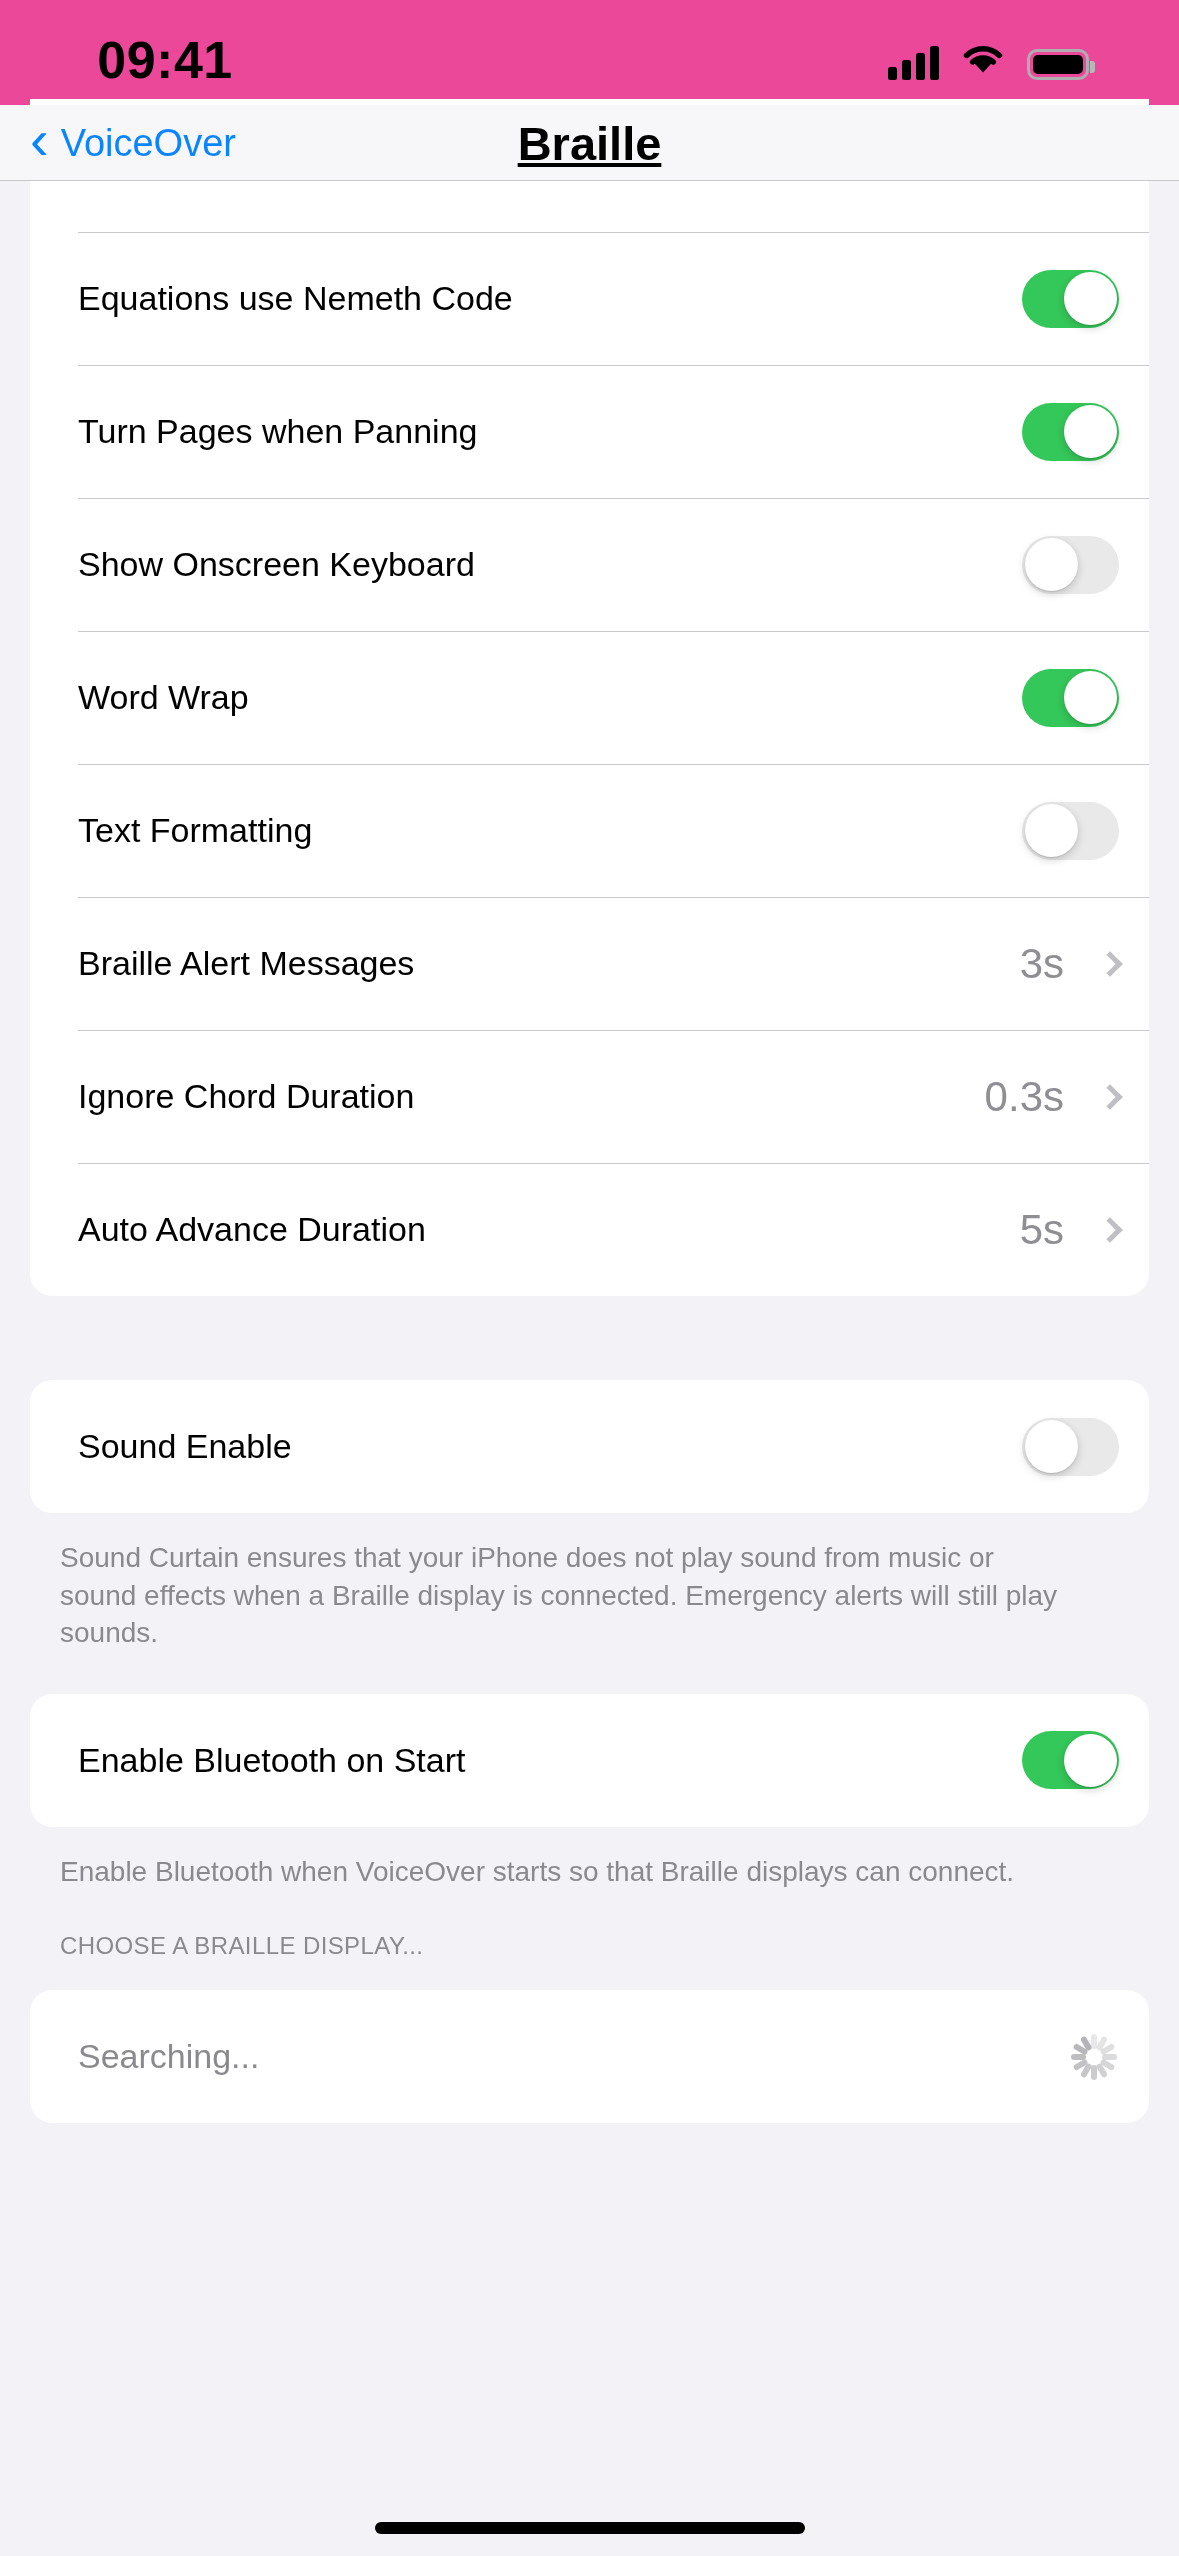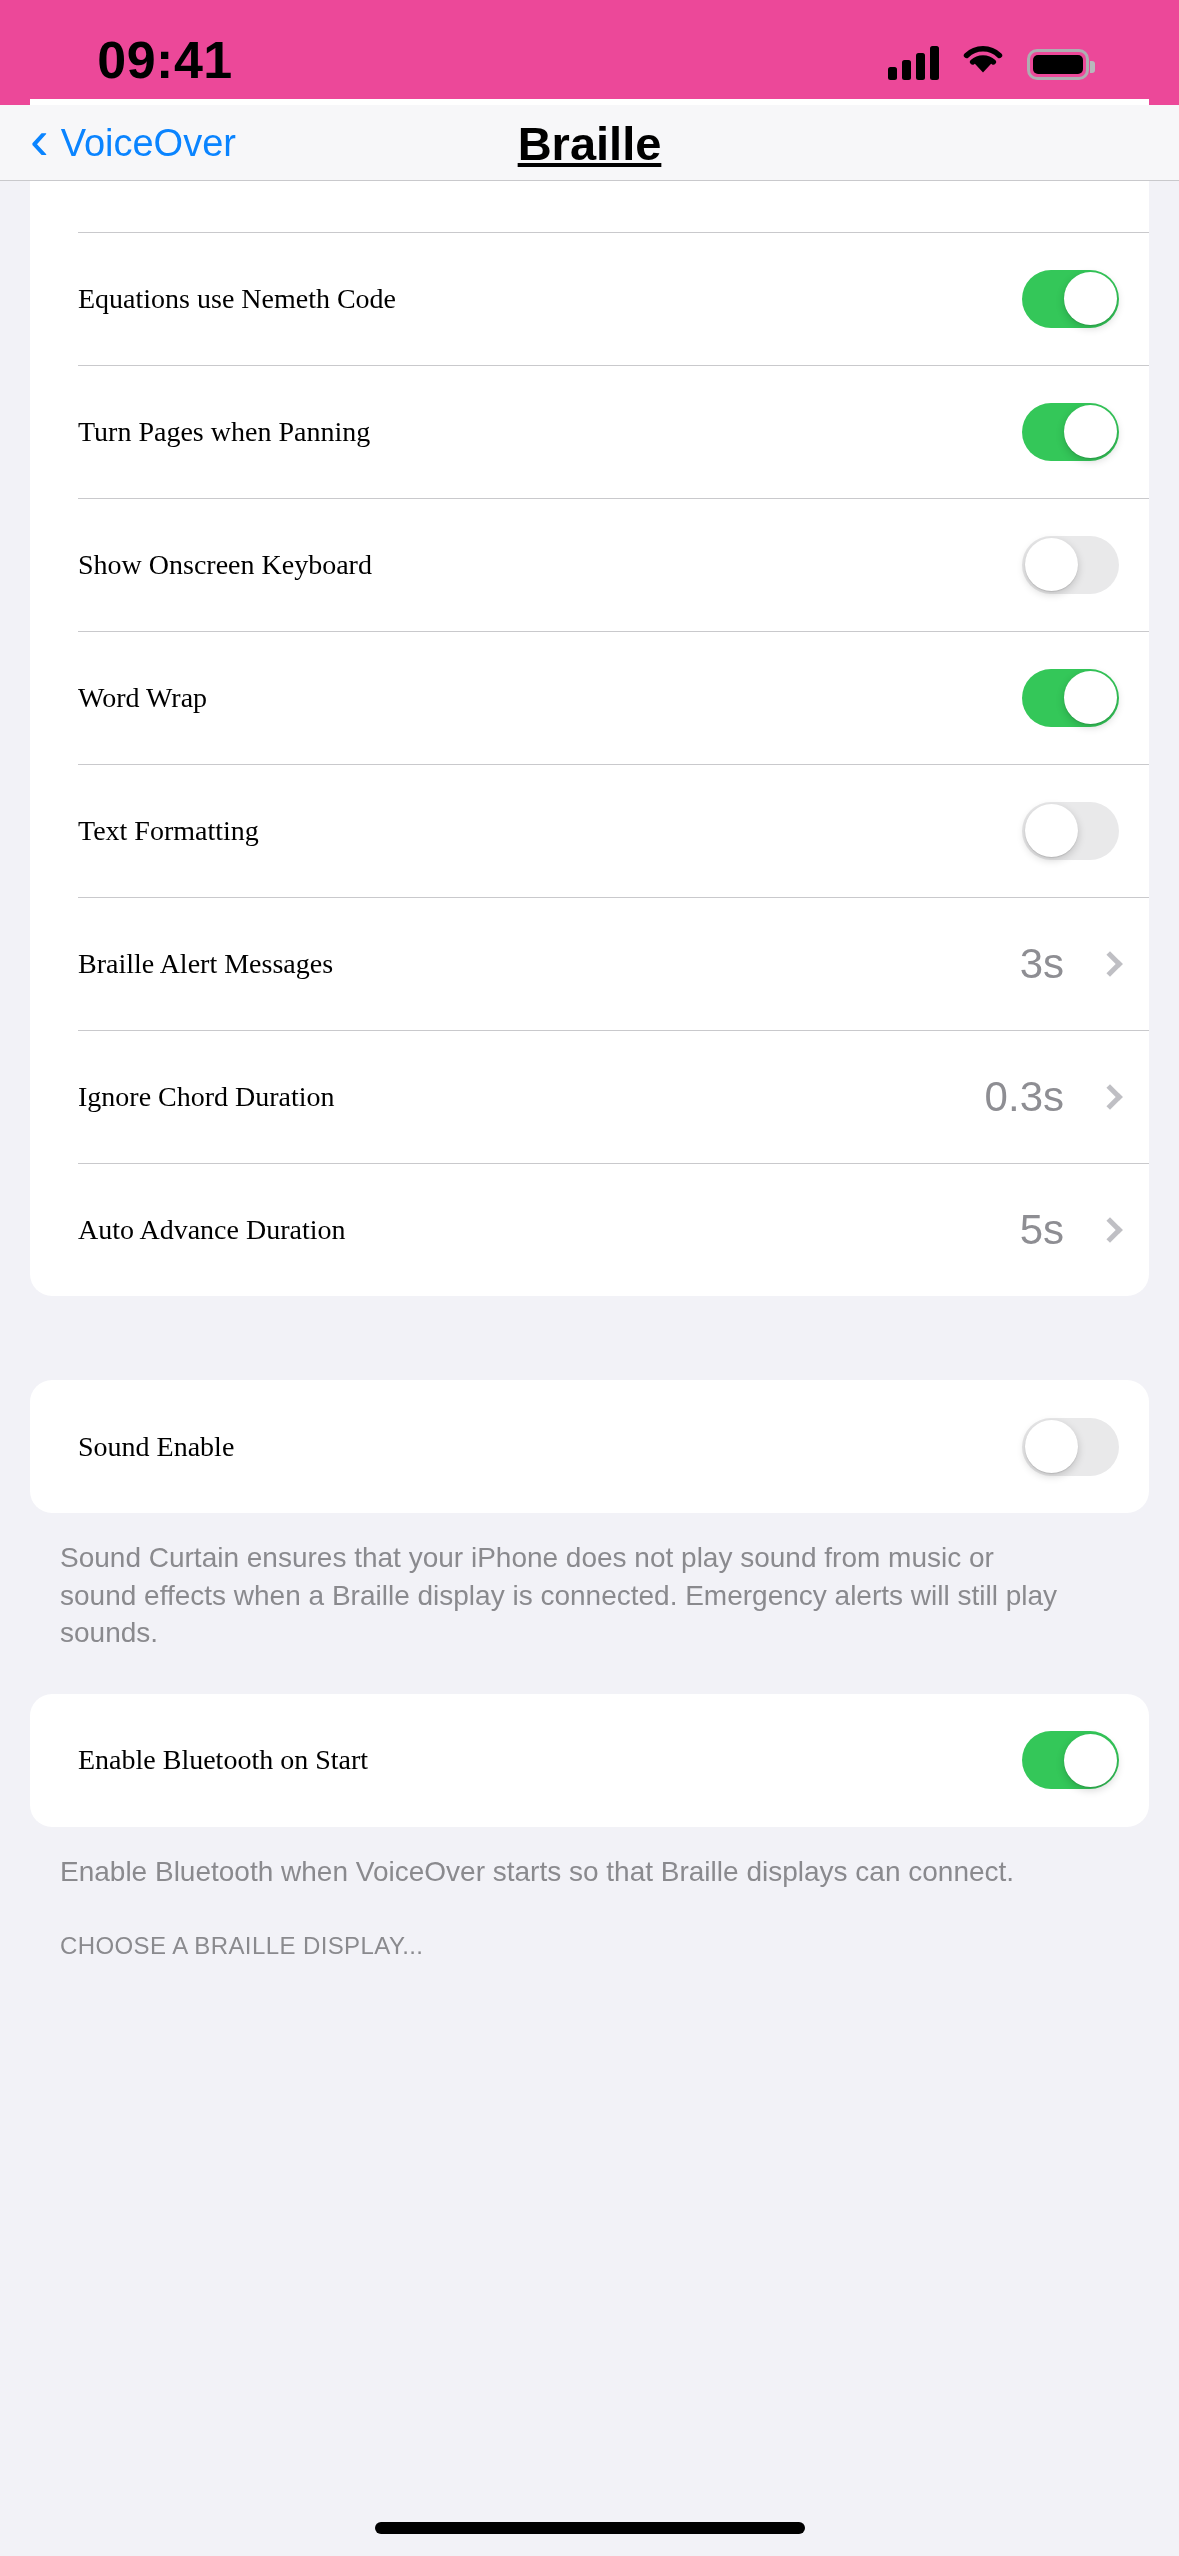--- a/index.html
+++ b/index.html
@@ -79,21 +79,21 @@
   .row {
     position:relative;
     display:flex; align-items:center; justify-content:space-between;
     height:133px;
     padding:0 30px 0 48px;
   }
   .row + .row::before {
     content:""; position:absolute; left:48px; right:0; top:0;
     height:1px; background:#C9C9CC;
   }
-  .row-label { font-size:28px; color:#000;font-family:Liberation Serif, serif; }
+  .row-label { font-size:34px; color:#000; }
   .row-right { display:flex; align-items:center; gap:37px; }
   .row-value { font-size:42px; color:#8E8E93; }
   .chevron {
     width:18px; height:18px;
     border-right:5px solid #BFBFC4; border-top:5px solid #BFBFC4;
     transform:rotate(45deg);
   }
 
   
   .toggle {
@@ -262,16 +262,35 @@
       <span class="toggle on">
           <span class="knob"></span>
         </span>
     </div>
   </div>
   <div class="footer-text">Enable Bluetooth when VoiceOver starts so that Braille displays can connect.</div>
 
   <div style="height:42px"></div>
   <div class="section-header">CHOOSE A BRAILLE DISPLAY...</div>
   <div style="height:30px"></div>
+  <div class="card">
+    <div class="row">
+      <span class="row-label" style="color:#8A8A8E">Searching...</span>
+      <span class="spinner" id="spinner">
+          <i style="transform: rotate(0deg); opacity: 0.3;"></i>
+          <i style="transform: rotate(30deg); opacity: 0.36;"></i>
+          <i style="transform: rotate(60deg); opacity: 0.43;"></i>
+          <i style="transform: rotate(90deg); opacity: 0.49;"></i>
+          <i style="transform: rotate(120deg); opacity: 0.55;"></i>
+          <i style="transform: rotate(150deg); opacity: 0.62;"></i>
+          <i style="transform: rotate(180deg); opacity: 0.68;"></i>
+          <i style="transform: rotate(210deg); opacity: 0.75;"></i>
+          <i style="transform: rotate(240deg); opacity: 0.81;"></i>
+          <i style="transform: rotate(270deg); opacity: 0.87;"></i>
+          <i style="transform: rotate(300deg); opacity: 0.94;"></i>
+          <i style="transform: rotate(330deg); opacity: 1;"></i>
+        </span>
+    </div>
+  </div>
 
 </div>
 
 <div id="home-indicator"></div>
 
 </body></html>

